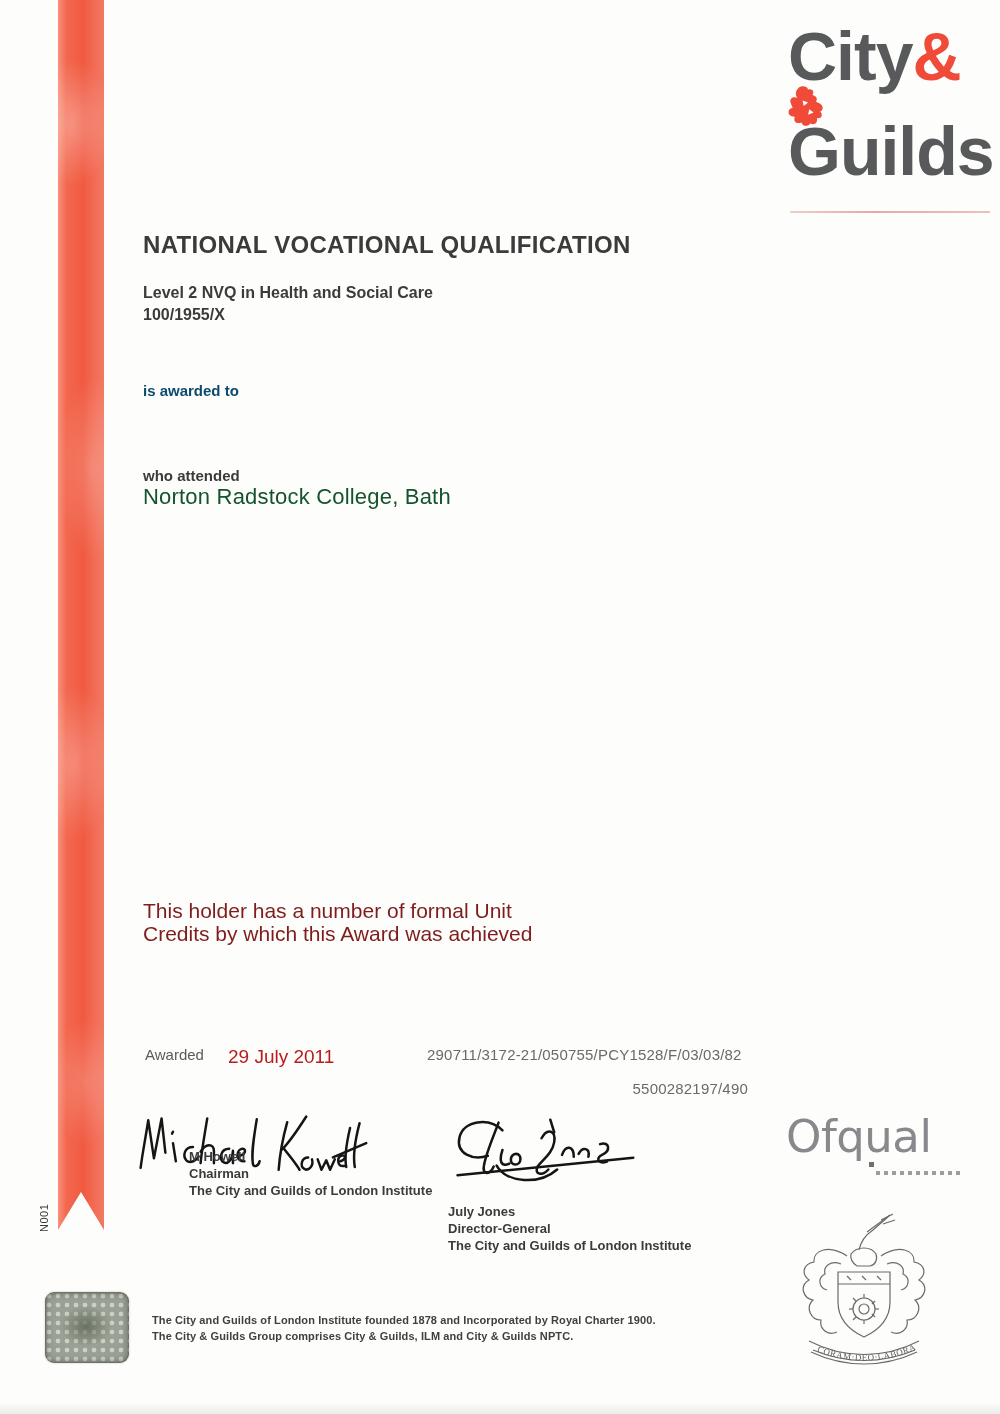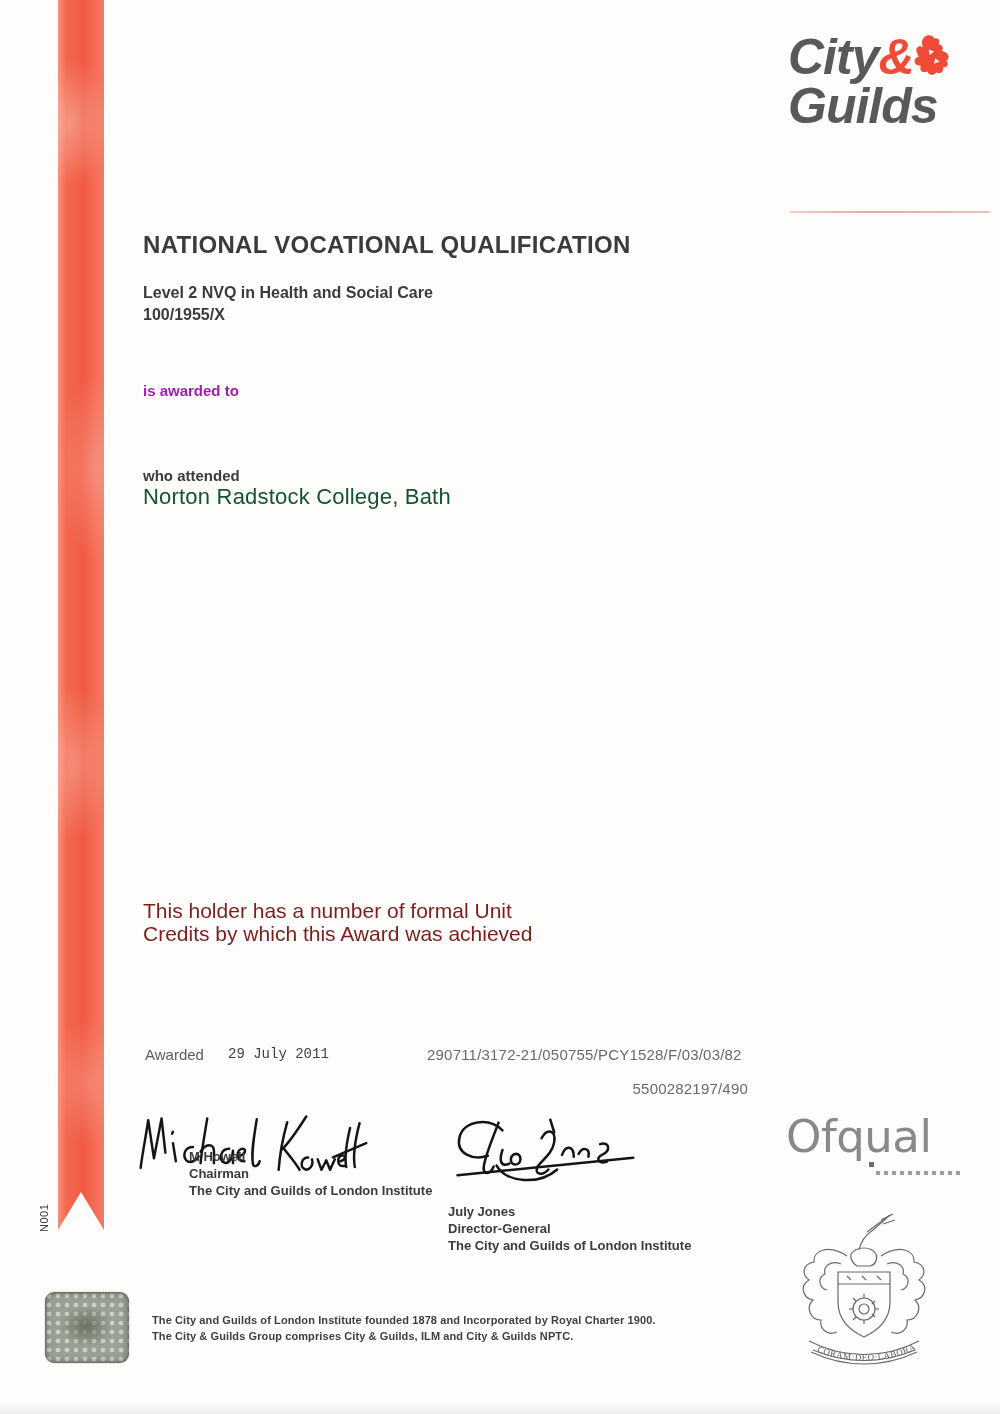--- a/index.html
+++ b/index.html
@@ -19,38 +19,38 @@
       linear-gradient(90deg,#f8917c 0%,#f3684f 18%,#f05a41 55%,#f3705a 86%,#f07a62 100%);
     clip-path:polygon(0 0,100% 0,100% 100%,50% calc(100% - 38px),0 100%);
   }
   .ribbon-code{
     position:absolute;left:38px;top:1232px;
     transform:rotate(-90deg);transform-origin:left top;
     font-size:11px;letter-spacing:.5px;color:#3a3a3a;
   }
   
   .logo{position:absolute;left:788px;top:34px;font-weight:bold;
-        font-size:50px;line-height:45px;letter-spacing:-1px;color:#58595b;font-style:italic;}
+        font-size:68px;line-height:45px;letter-spacing:-1px;color:#58595b;}
   .logo .amp{color:#ef4b38;}
   .logo .lion{display:inline-block;vertical-align:-4px;margin-left:-2px;}
   .logo-rule{position:absolute;left:790px;top:211px;width:200px;height:2px;
              background:linear-gradient(90deg,#f3cdc8,#e9a8a2 40%,#eec0ba);}
   
   .abs{position:absolute;}
   .title{left:143px;top:231px;font-size:24px;font-weight:bold;letter-spacing:.3px;color:#3b3b3b;}
   .qual-name{left:143px;top:284px;font-size:16px;font-weight:bold;color:#3b3b3b;}
   .qual-code{left:143px;top:306px;font-size:16px;font-weight:bold;color:#3b3b3b;}
-  .awarded-to{left:143px;top:382px;font-size:15px;font-weight:bold;color:#a21caf;}
+  .awarded-to{left:143px;top:382px;font-size:15px;font-weight:bold;color:#0c4a6e;}
   .recipient{left:143px;top:400px;font-size:23px;font-weight:bold;letter-spacing:.6px;color:#3b3b3b;}
   .attended{left:143px;top:467px;font-size:15px;font-weight:bold;color:#3b3b3b;}
   .institution{left:143px;top:484px;font-size:22px;font-weight:normal;letter-spacing:.2px;color:#14532d;}
   .credits{left:143px;top:899px;font-size:21px;line-height:23px;color:#7f1d1d;}
   
   .awarded-label{left:145px;top:1046px;font-size:15px;color:#5b5b5b;}
-  .awarded-date{left:228px;top:1046px;font-size:14px;color:#404040;font-family:Liberation Mono, monospace;}
+  .awarded-date{left:228px;top:1046px;font-size:19px;color:#b91c1c;}
   .cert-number{left:427px;top:1046px;font-size:15px;color:#6a6a6a;letter-spacing:.2px;}
   .serial-number{right:252px;top:1080px;font-size:15px;color:#6a6a6a;letter-spacing:.2px;}
   
   .sig{position:absolute;}
   .sig path{stroke:#151515;stroke-width:2.6;fill:none;stroke-linecap:round;stroke-linejoin:round;}
   .sig-block{position:absolute;font-size:13px;font-weight:bold;line-height:17px;color:#3b3b3b;}
   
   .ofqual{position:absolute;left:786px;top:1110px;font-family:"DejaVu Sans",sans-serif;
           font-size:45px;color:#88888d;letter-spacing:-.5px;}
   .ofqual-dots{position:absolute;left:876px;top:1171px;display:flex;gap:4px;}

